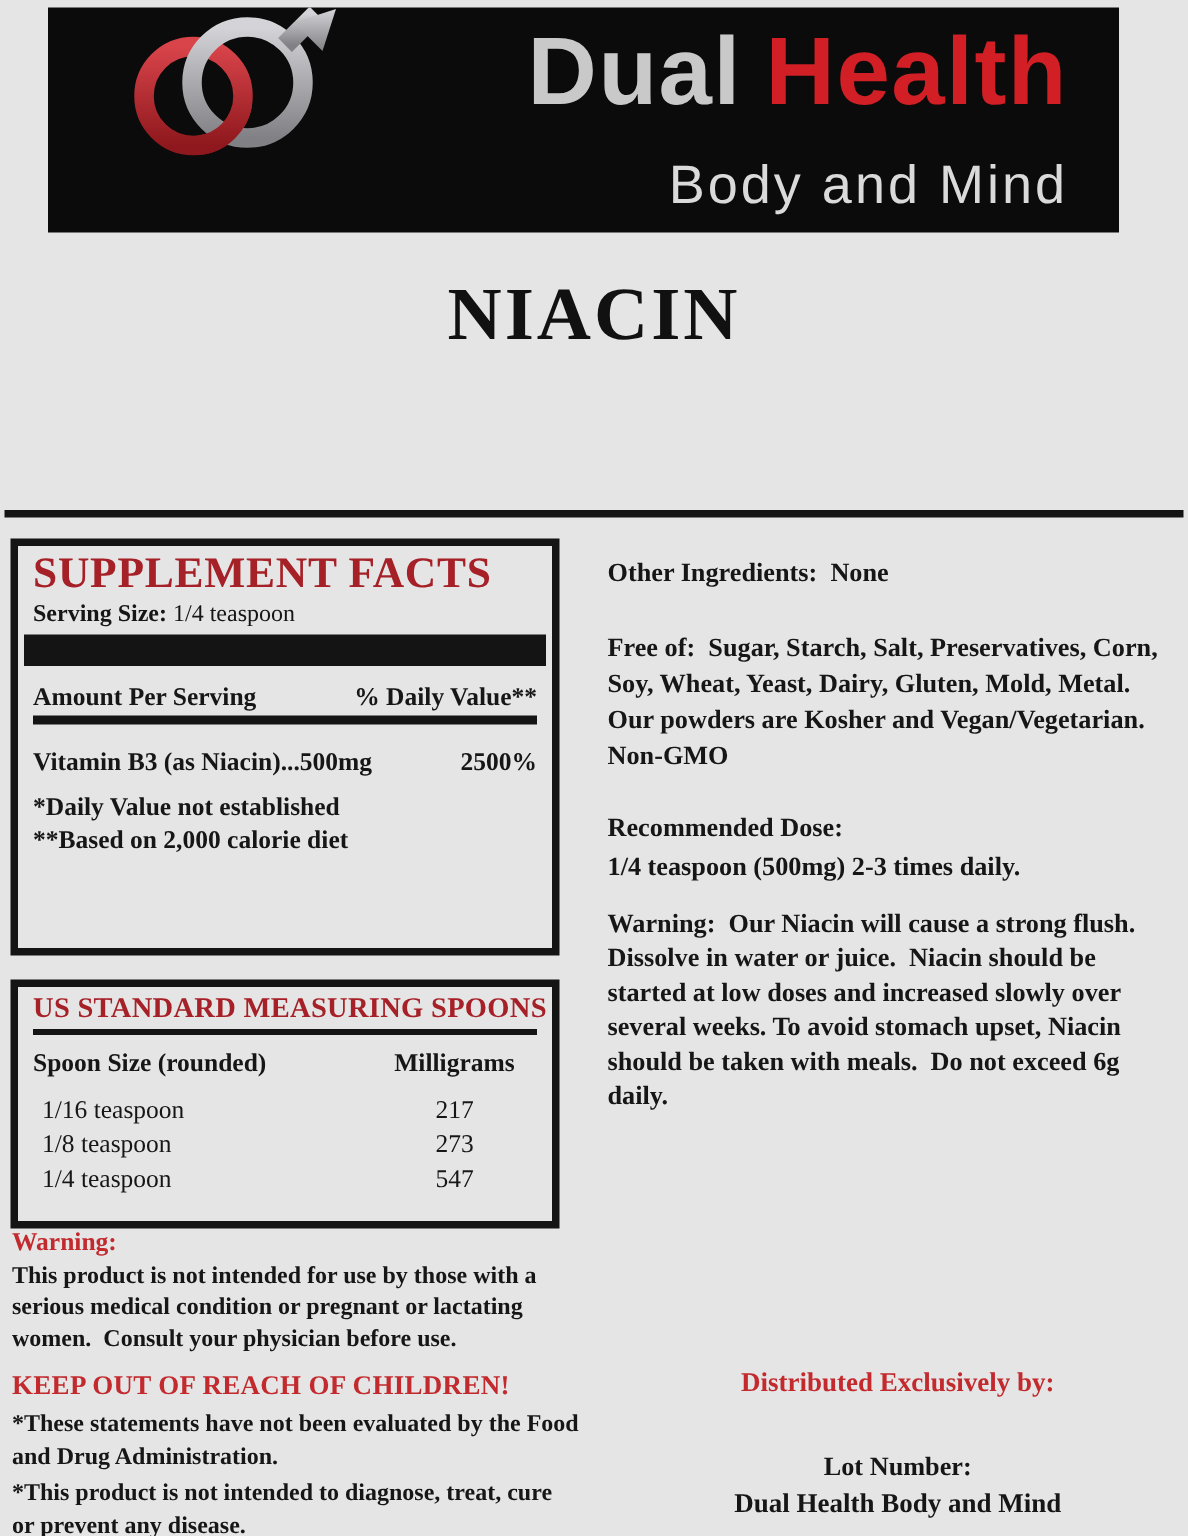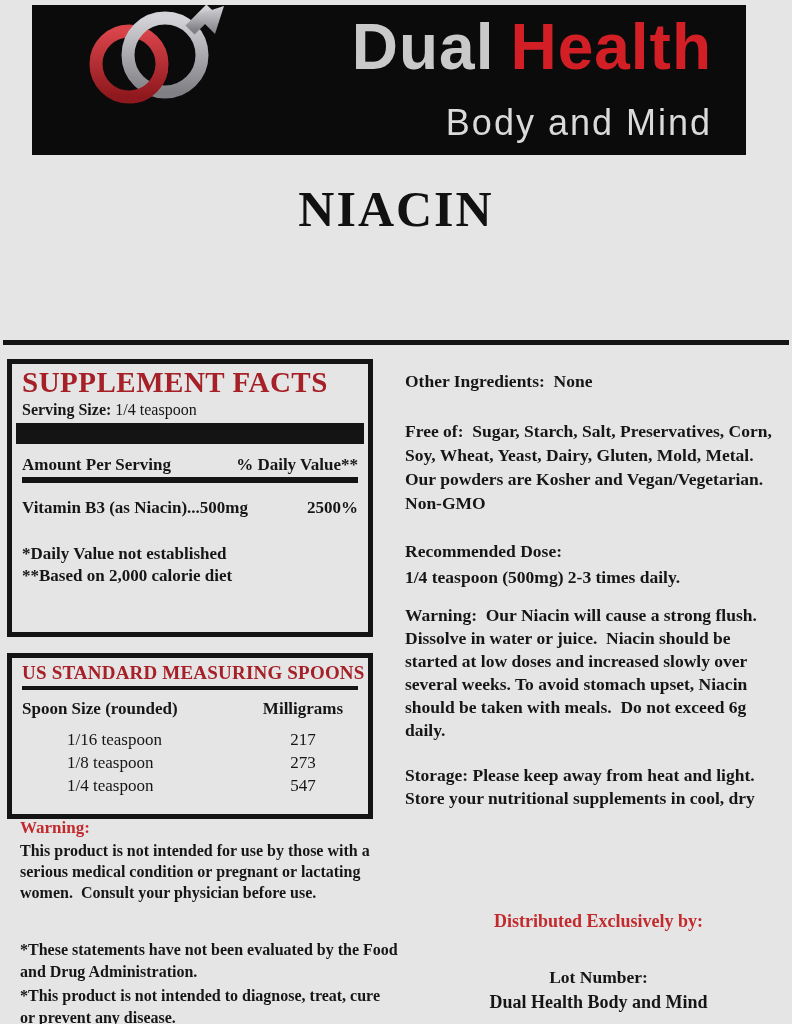--- a/index.html
+++ b/index.html
@@ -26,35 +26,35 @@
   .sf-box{position:absolute;left:7px;top:359px;width:366px;height:278px;border:5px solid #141414;
           box-sizing:border-box;padding:2px 10px;overflow:hidden;}
   .sf-title{color:#a62027;font-size:29px;font-weight:bold;letter-spacing:.5px;line-height:33px;}
   .sf-line{font-size:16px;line-height:21px;white-space:nowrap;}
   .sf-line .lbl{font-weight:bold;}
   .sf-bar{height:21px;background:#141414;margin:3px -6px 0;}
   .sf-head{display:flex;justify-content:space-between;font-weight:bold;font-size:17px;margin-top:11px;line-height:20px;}
   .sf-rule2{height:6px;background:#141414;margin-top:2px;}
   .sf-nutrow{display:flex;justify-content:space-between;font-weight:bold;font-size:17px;margin-top:15px;line-height:20px;}
   .sf-foot{font-weight:bold;font-size:17px;line-height:22px;}
-  .sf-foot.first{margin-top:25px;}
+  .sf-foot.first{margin-top:9px;}
 
   
   .sp-box{position:absolute;left:7px;top:653px;width:366px;height:166px;border:5px solid #141414;
           box-sizing:border-box;padding:3px 10px;overflow:hidden;}
   .sp-title{color:#a62027;font-size:19px;font-weight:bold;letter-spacing:.2px;line-height:23px;white-space:nowrap;}
   .sp-underline{height:4px;background:#141414;margin-top:2px;}
   .sp-head{display:flex;justify-content:space-between;font-weight:bold;font-size:17px;margin-top:9px;line-height:20px;}
   .sp-col2{width:110px;text-align:center;}
-  .sp-rows{margin-top:9px;margin-left:39px;}
+  .sp-rows{margin-top:9px;}
   .sp-row{display:flex;justify-content:space-between;font-size:17px;line-height:23px;}
   .sp-row .sp-name{padding-left:6px;}
 
   
-  .lw{position:absolute;left:20px;width:392px;font-weight:bold;}
+  .lw{position:absolute;left:8px;width:392px;font-weight:bold;}
   .lw-title{top:818px;font-size:17px;color:#c22a2e;}
   .lw-body{top:840px;font-size:16px;line-height:21px;white-space:pre-wrap;}
   .lw-keepout{top:913px;font-size:18px;color:#c22a2e;letter-spacing:.2px;}
   .lw-fda{top:939px;font-size:16px;line-height:22px;white-space:pre-wrap;}
   .lw-disease{top:985px;font-size:16px;line-height:22px;white-space:pre-wrap;}
 
   
   .rc{position:absolute;left:405px;width:387px;font-weight:bold;white-space:pre-wrap;}
   .rc-other{top:370px;font-size:17.5px;line-height:22px;}
   .rc-free{top:419px;font-size:17.5px;line-height:24px;}
@@ -157,40 +157,39 @@
         <span class="sp-name">1/4 teaspoon</span>
         <span class="sp-col2">547</span>
       </div>
     </div>
   </div>
 
   <div class="lw lw-title">Warning:</div>
   <div class="lw lw-body">This product is not intended for use by those with a
 serious medical condition or pregnant or lactating
 women.  Consult your physician before use.</div>
+  <div class="lw lw-keepout">KEEP OUT OF REACH OF CHILDREN!</div>
   <div class="lw lw-fda">*These statements have not been evaluated by the Food
 and Drug Administration.</div>
   <div class="lw lw-disease">*This product is not intended to diagnose, treat, cure
 or prevent any disease.</div>
 
   <div class="rc rc-other">Other Ingredients:  None</div>
   <div class="rc rc-free">Free of:  Sugar, Starch, Salt, Preservatives, Corn,
 Soy, Wheat, Yeast, Dairy, Gluten, Mold, Metal.
 Our powders are Kosher and Vegan/Vegetarian.
 Non-GMO</div>
   <div class="rc rc-dose">Recommended Dose:
 1/4 teaspoon (500mg) 2-3 times daily.</div>
   <div class="rc rc-warning">Warning:  Our Niacin will cause a strong flush.
 Dissolve in water or juice.  Niacin should be
 started at low doses and increased slowly over
 several weeks. To avoid stomach upset, Niacin
 should be taken with meals.  Do not exceed 6g
 daily.</div>
-  <div class="rc rc-storage">Storage: Please keep away from heat and light.
-Store your nutritional supplements in cool, dry</div>
 
   <div class="rc rc-center rc-dist">
     <div class="rc-dist-label">Distributed Exclusively by:</div>
     <div>Dual Health Body and Mind</div>
     
   </div>
 
   <div class="rc rc-center rc-lot">
     <div>Lot Number:</div>
     

